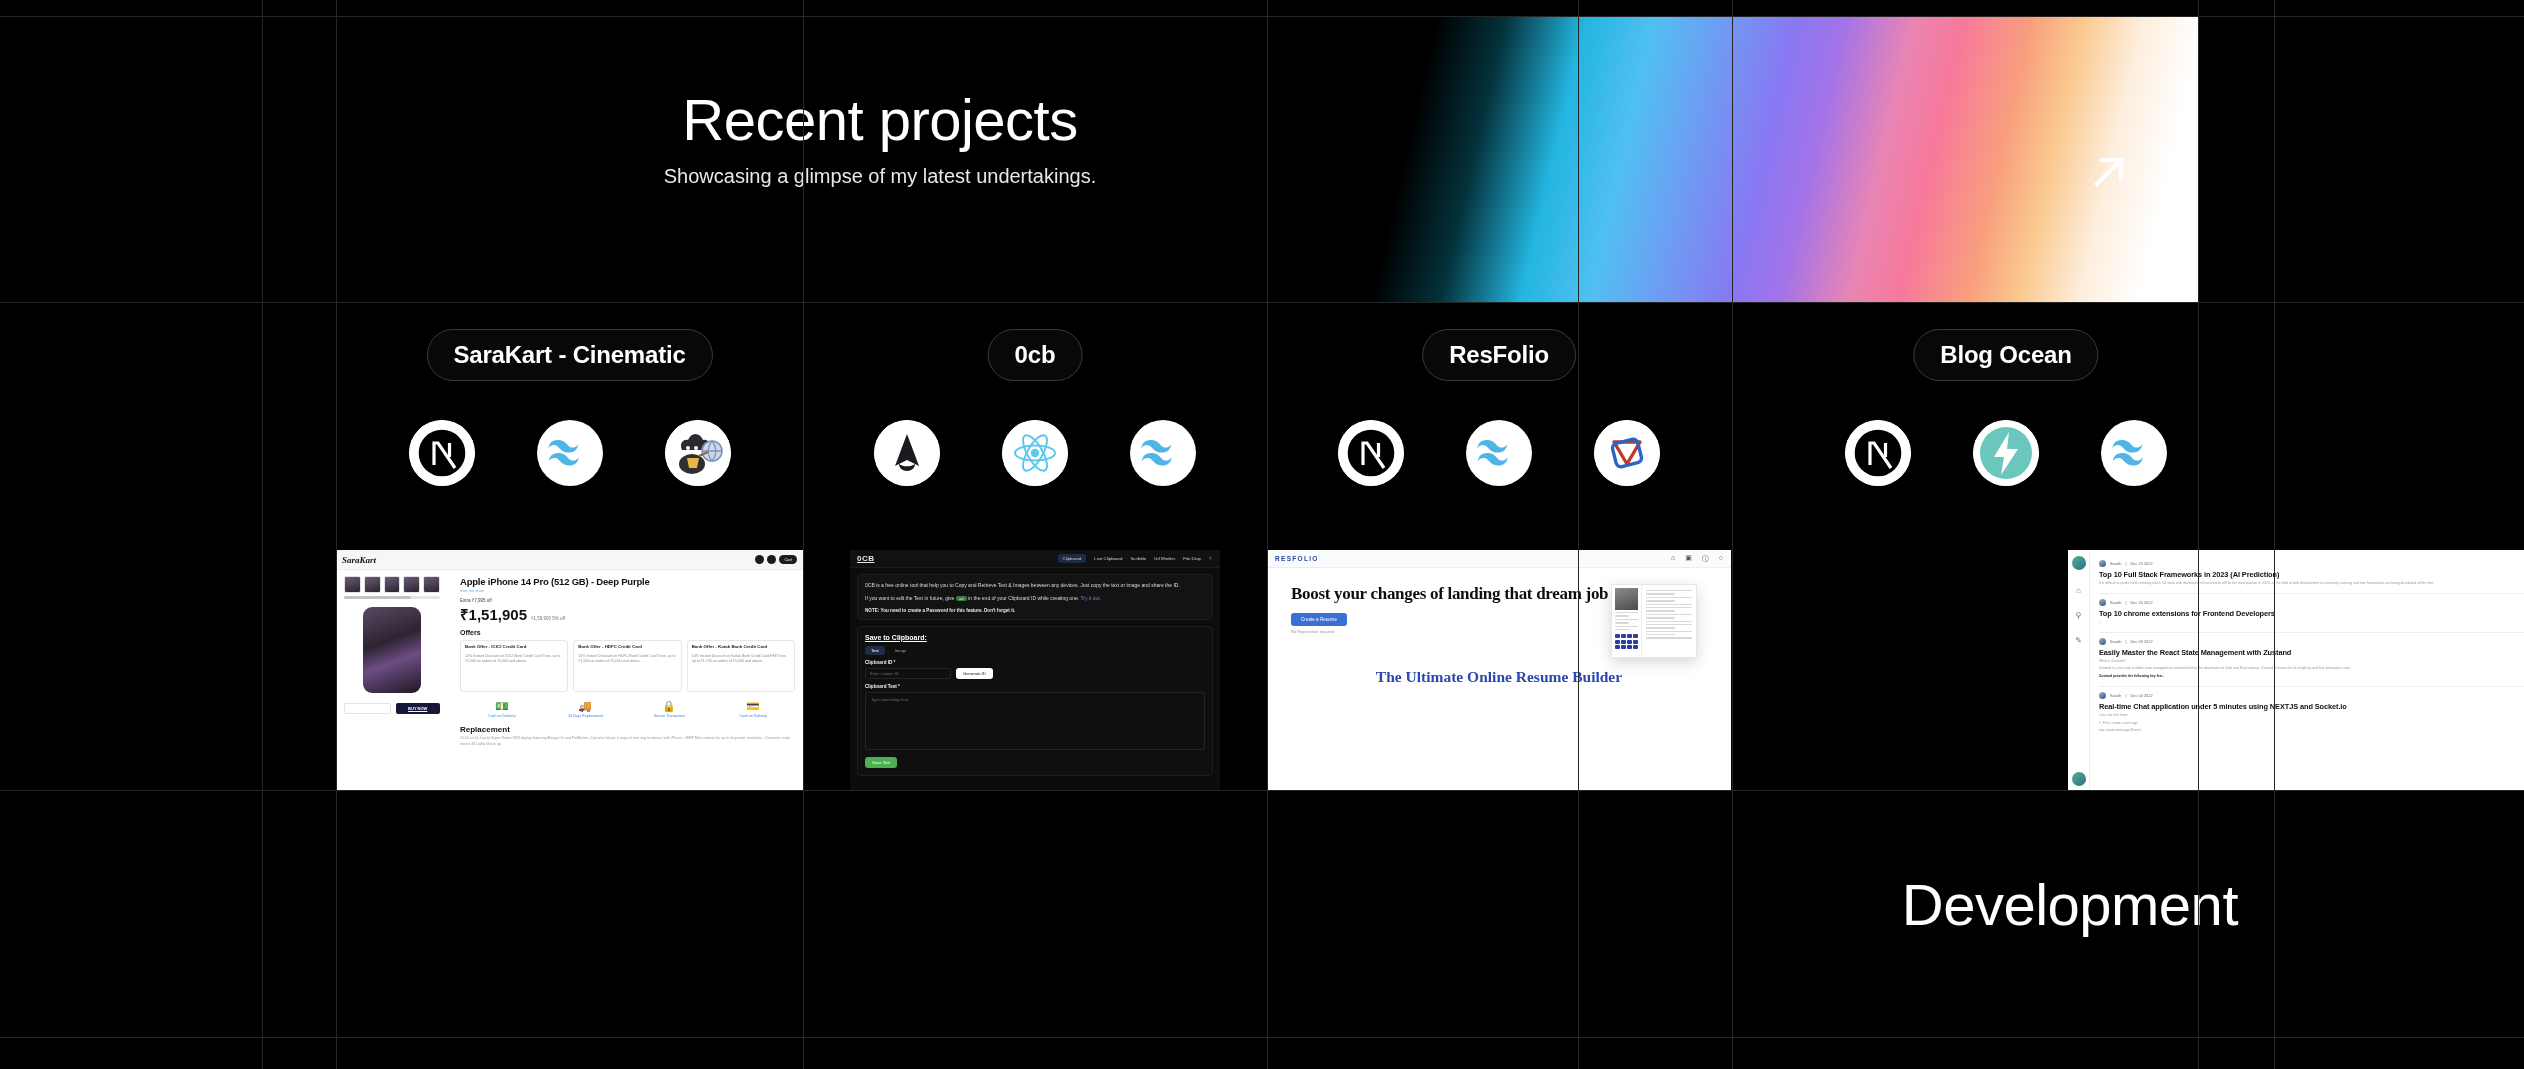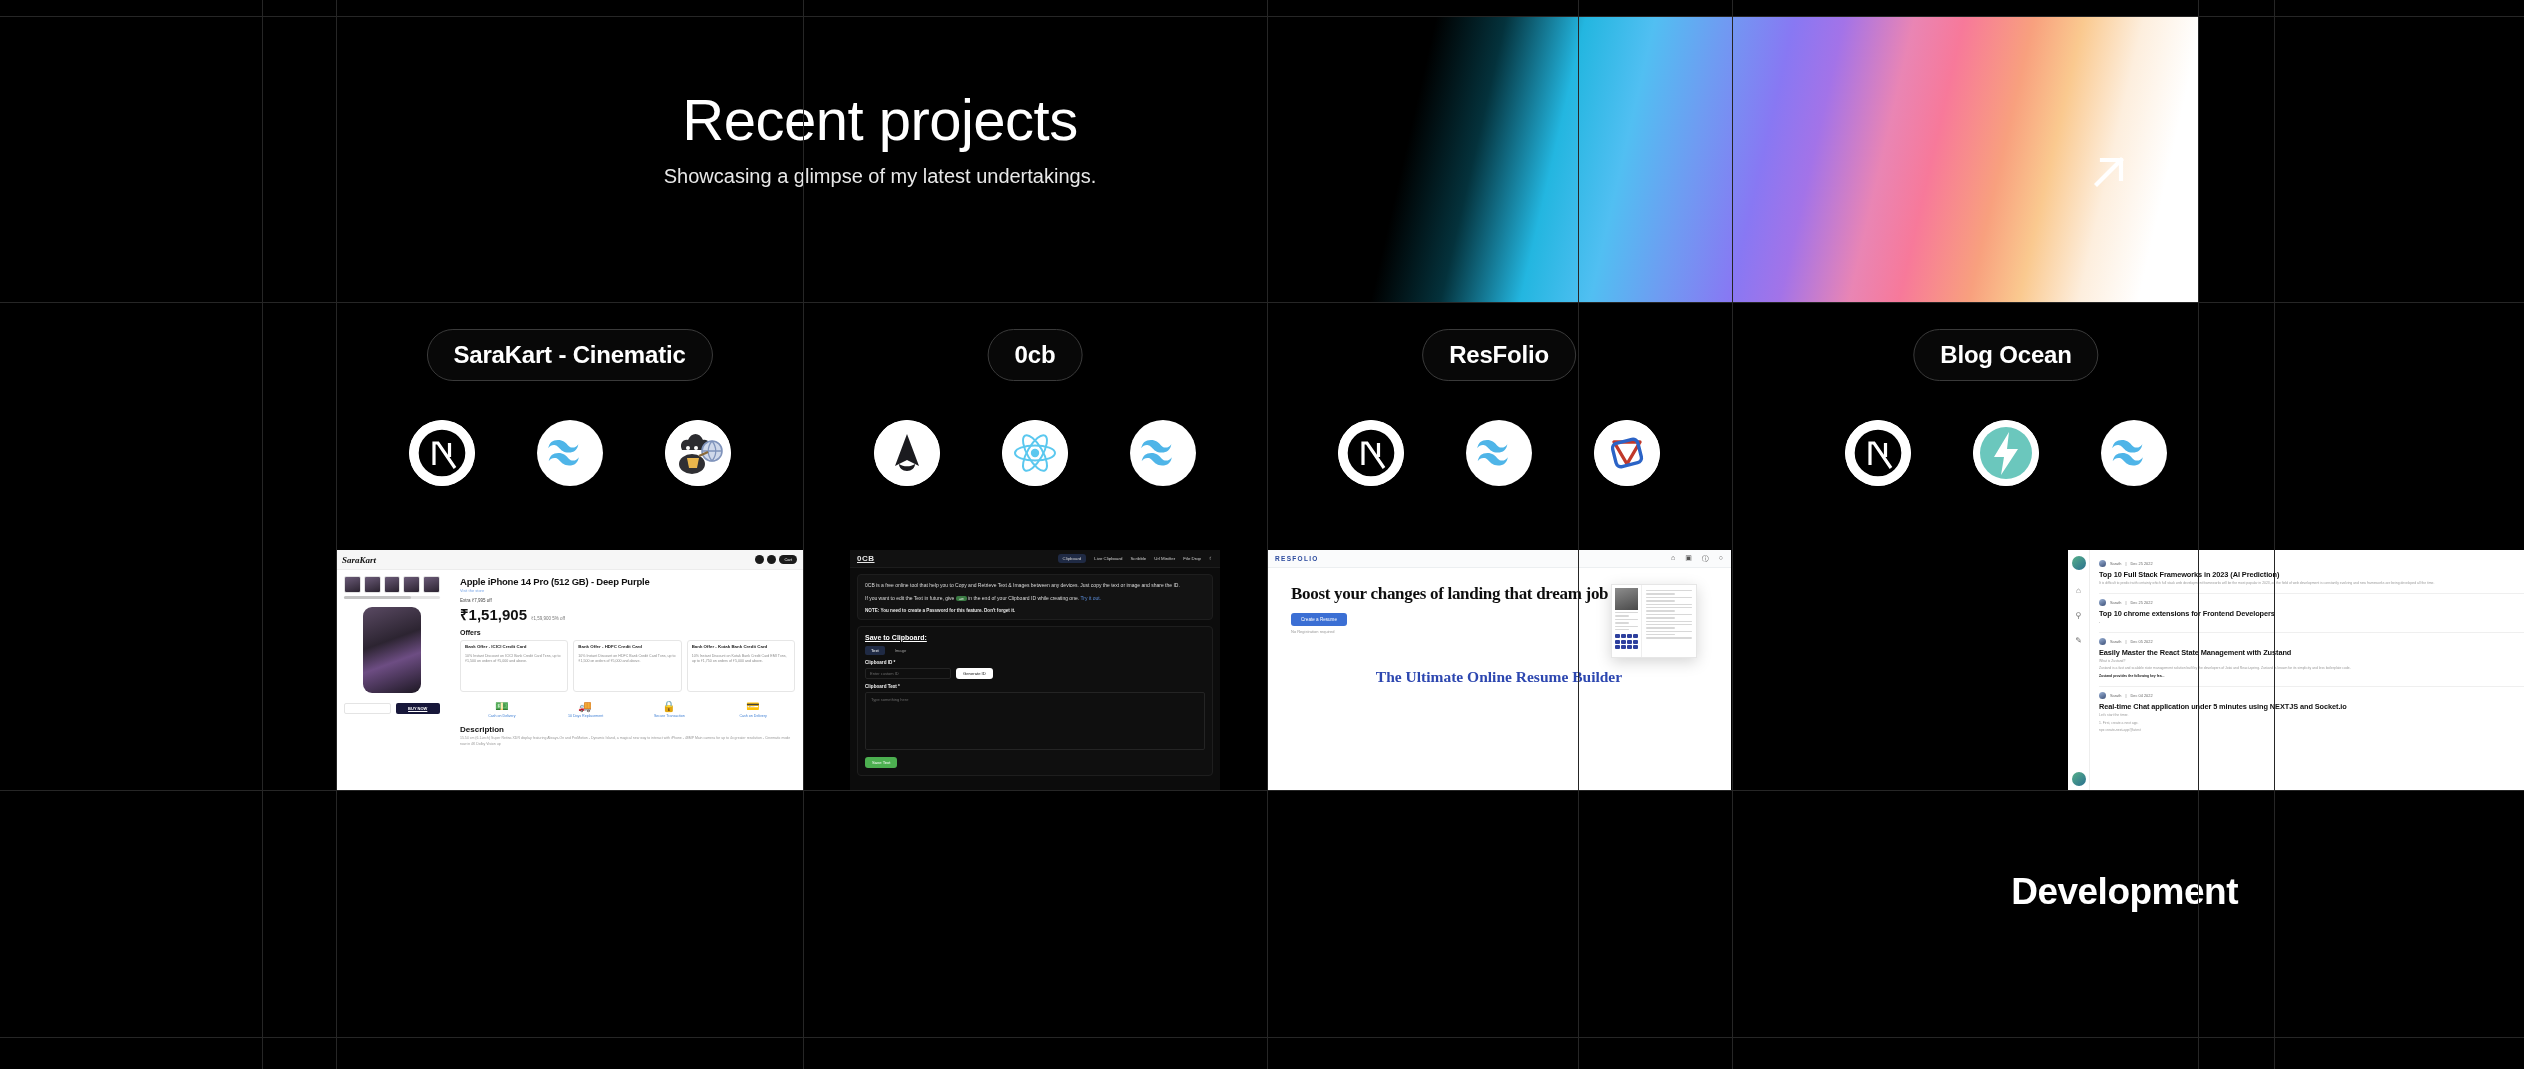--- a/index.html
+++ b/index.html
@@ -212,21 +212,21 @@
 
   
   .dev-row{
     position:absolute; left:336px; top:791px; width:1938px; height:278px;
   }
   .dev-cell{
     position:absolute; left:1242px; top:0; width:696px; height:246px;
   }
   .dev-text{
     position:absolute; right:36px; top:80px;
-    font-size:37px; font-weight:700; letter-spacing:-0.5px; color:#fff;
+    font-size:58px; font-weight:400; letter-spacing:-0.5px; color:#fff;
     white-space:nowrap;
   }
 </style>
 </head>
 <body>
 
 <div class="grid-lines">
   <div class="hline" style="top:16px"></div>
   <div class="hline" style="top:302px"></div>
   <div class="hline" style="top:790px"></div>
@@ -352,21 +352,21 @@
                 </div>
               <div class="sk-feat">
                   <div class="ic">🔒</div>
                   <span>Secure Transaction</span>
                 </div>
               <div class="sk-feat">
                   <div class="ic">💳</div>
                   <span>Cash on Delivery</span>
                 </div>
             </div>
-            <div class="sk-desc">Description</div>
+            <div class="sk-desc">Replacement</div>
             <div class="sk-desc-p">15.54 cm (6.1-inch) Super Retina XDR display featuring Always-On and ProMotion - Dynamic Island, a magical new way to interact with iPhone - 48MP Main camera for up to 4x greater resolution - Cinematic mode now in 4K Dolby Vision up</div>
           </div>
         </div>
       </div>
     </div>
   </div>
 
   <div class="project-col" style="left:467px; width:464px;">
     <div class="project-badge">0cb</div>
     <div class="tech-row">

